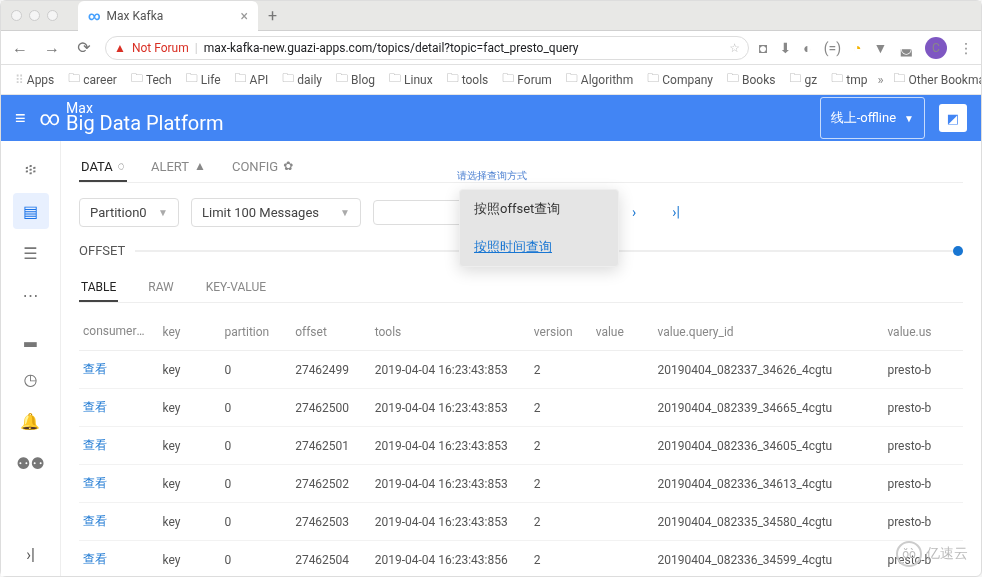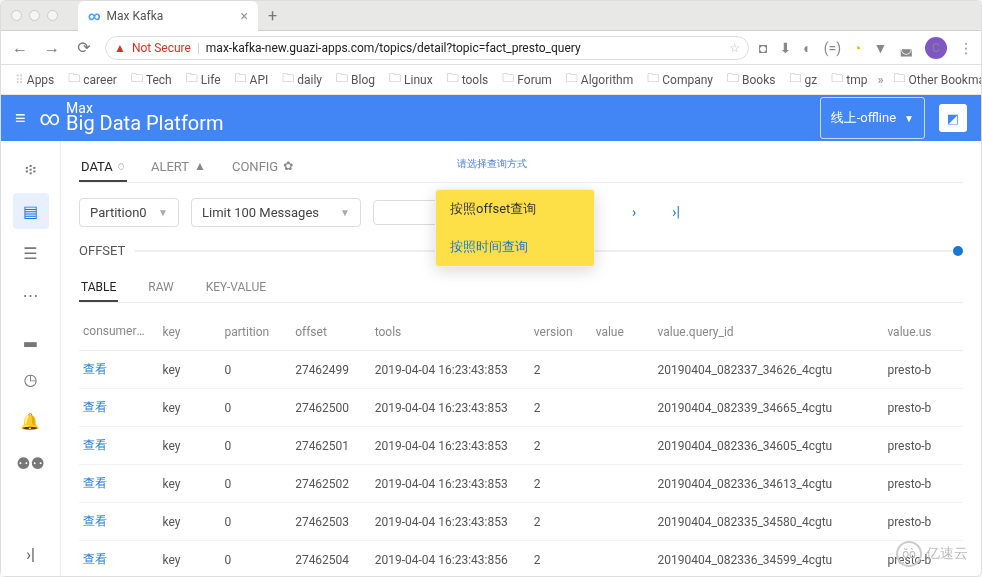--- a/index.html
+++ b/index.html
@@ -57,25 +57,25 @@
   .offset-bar { flex: 1; height: 2px; background: #eee; position: relative; }
   .offset-bar::after { content:''; position:absolute; right: 0; top: -4px; width: 10px; height: 10px; background: #1976d2; border-radius: 50%; }
   .view-tabs { display: flex; gap: 28px; border-bottom: 1px solid #eee; margin-bottom: 10px; }
   .vtab { font-size: 12px; color: #888; padding: 6px 2px; cursor: pointer; }
   .vtab.active { color: #222; border-bottom: 2px solid #444; }
   .tbl-wrap { overflow-x: hidden; }
   table { width: 100%; border-collapse: collapse; font-size: 12px; table-layout: fixed; }
   thead th { text-align: left; font-weight: 400; color: #888; padding: 10px 4px; border-bottom: 1px solid #eee; white-space: nowrap; overflow: hidden; text-overflow: ellipsis;}
   tbody td { padding: 10px 4px; border-bottom: 1px solid #f2f2f2; color: #555; white-space: nowrap; overflow: hidden; text-overflow: ellipsis;}
   .link { color: #1976d2; cursor: pointer; }
-  .dropdown { position: absolute; left: 374px; top: 48px; width: 160px; background: #fde047; border: 1px solid #eee; border-radius: 4px; box-shadow: 0 4px 16px rgba(0,0,0,.15); z-index: 50; }
-  .dd-hint { position: absolute; left: 396px; top: 16px; font-size: 10px; color: #4a7fd1; z-index: 51; }
+  .dropdown { position: absolute; left: 398px; top: 48px; width: 160px; background: #e5e5e5; border: 1px solid #eee; border-radius: 4px; box-shadow: 0 4px 16px rgba(0,0,0,.15); z-index: 50; }
+  .dd-hint { position: absolute; left: 396px; top: 28px; font-size: 10px; color: #4a7fd1; z-index: 51; }
   .dd-item { padding: 10px 14px; font-size: 13px; cursor: pointer; }
   .dd-item.primary { color: #333; }
-  .dd-item.secondary { color: #1976d2; }
+  .dd-item.secondary { color: #1976d2; text-decoration: underline; }
   .watermark { position: absolute; right: 14px; bottom: 10px; display: flex; align-items: center; gap: 4px; color: #bbb; font-size: 14px; z-index: 60; }
   .watermark-circle { width: 26px; height: 26px; border: 2px solid #ccc; border-radius: 50%; display: flex; align-items: center; justify-content: center; font-size: 12px; }
   .chev { color: #aaa; font-size: 10px;}
 </style>
 </head>
 <body>
 
 <div class="browser-frame">
 
   <div class="titlebar">
@@ -91,21 +91,21 @@
     </div>
     <span class="new-tab">+</span>
   </div>
 
   <div class="addrbar">
     <span class="nav-btn">←</span>
     <span class="nav-btn">→</span>
     <span class="nav-btn">⟳</span>
     <div class="addr-input">
       <span style="color:#d93025">▲</span>
-      <span class="not-secure">Not Secure</span>
+      <span class="not-secure">Not Forum</span>
       <span style="color:#ccc">|</span>
       <span class="url-text">max-kafka-new.guazi-apps.com/topics/detail?topic=fact_presto_query</span>
       <span class="star" style="margin-left:auto">☆</span>
     </div>
     <div class="ext-icons">
       <span>◘</span>
       <span class="ext-green">⬇</span>
       <span class="ext-blue">◐</span>
       <span>(=)</span>
       <span style="color:#f4b400">◔</span>

